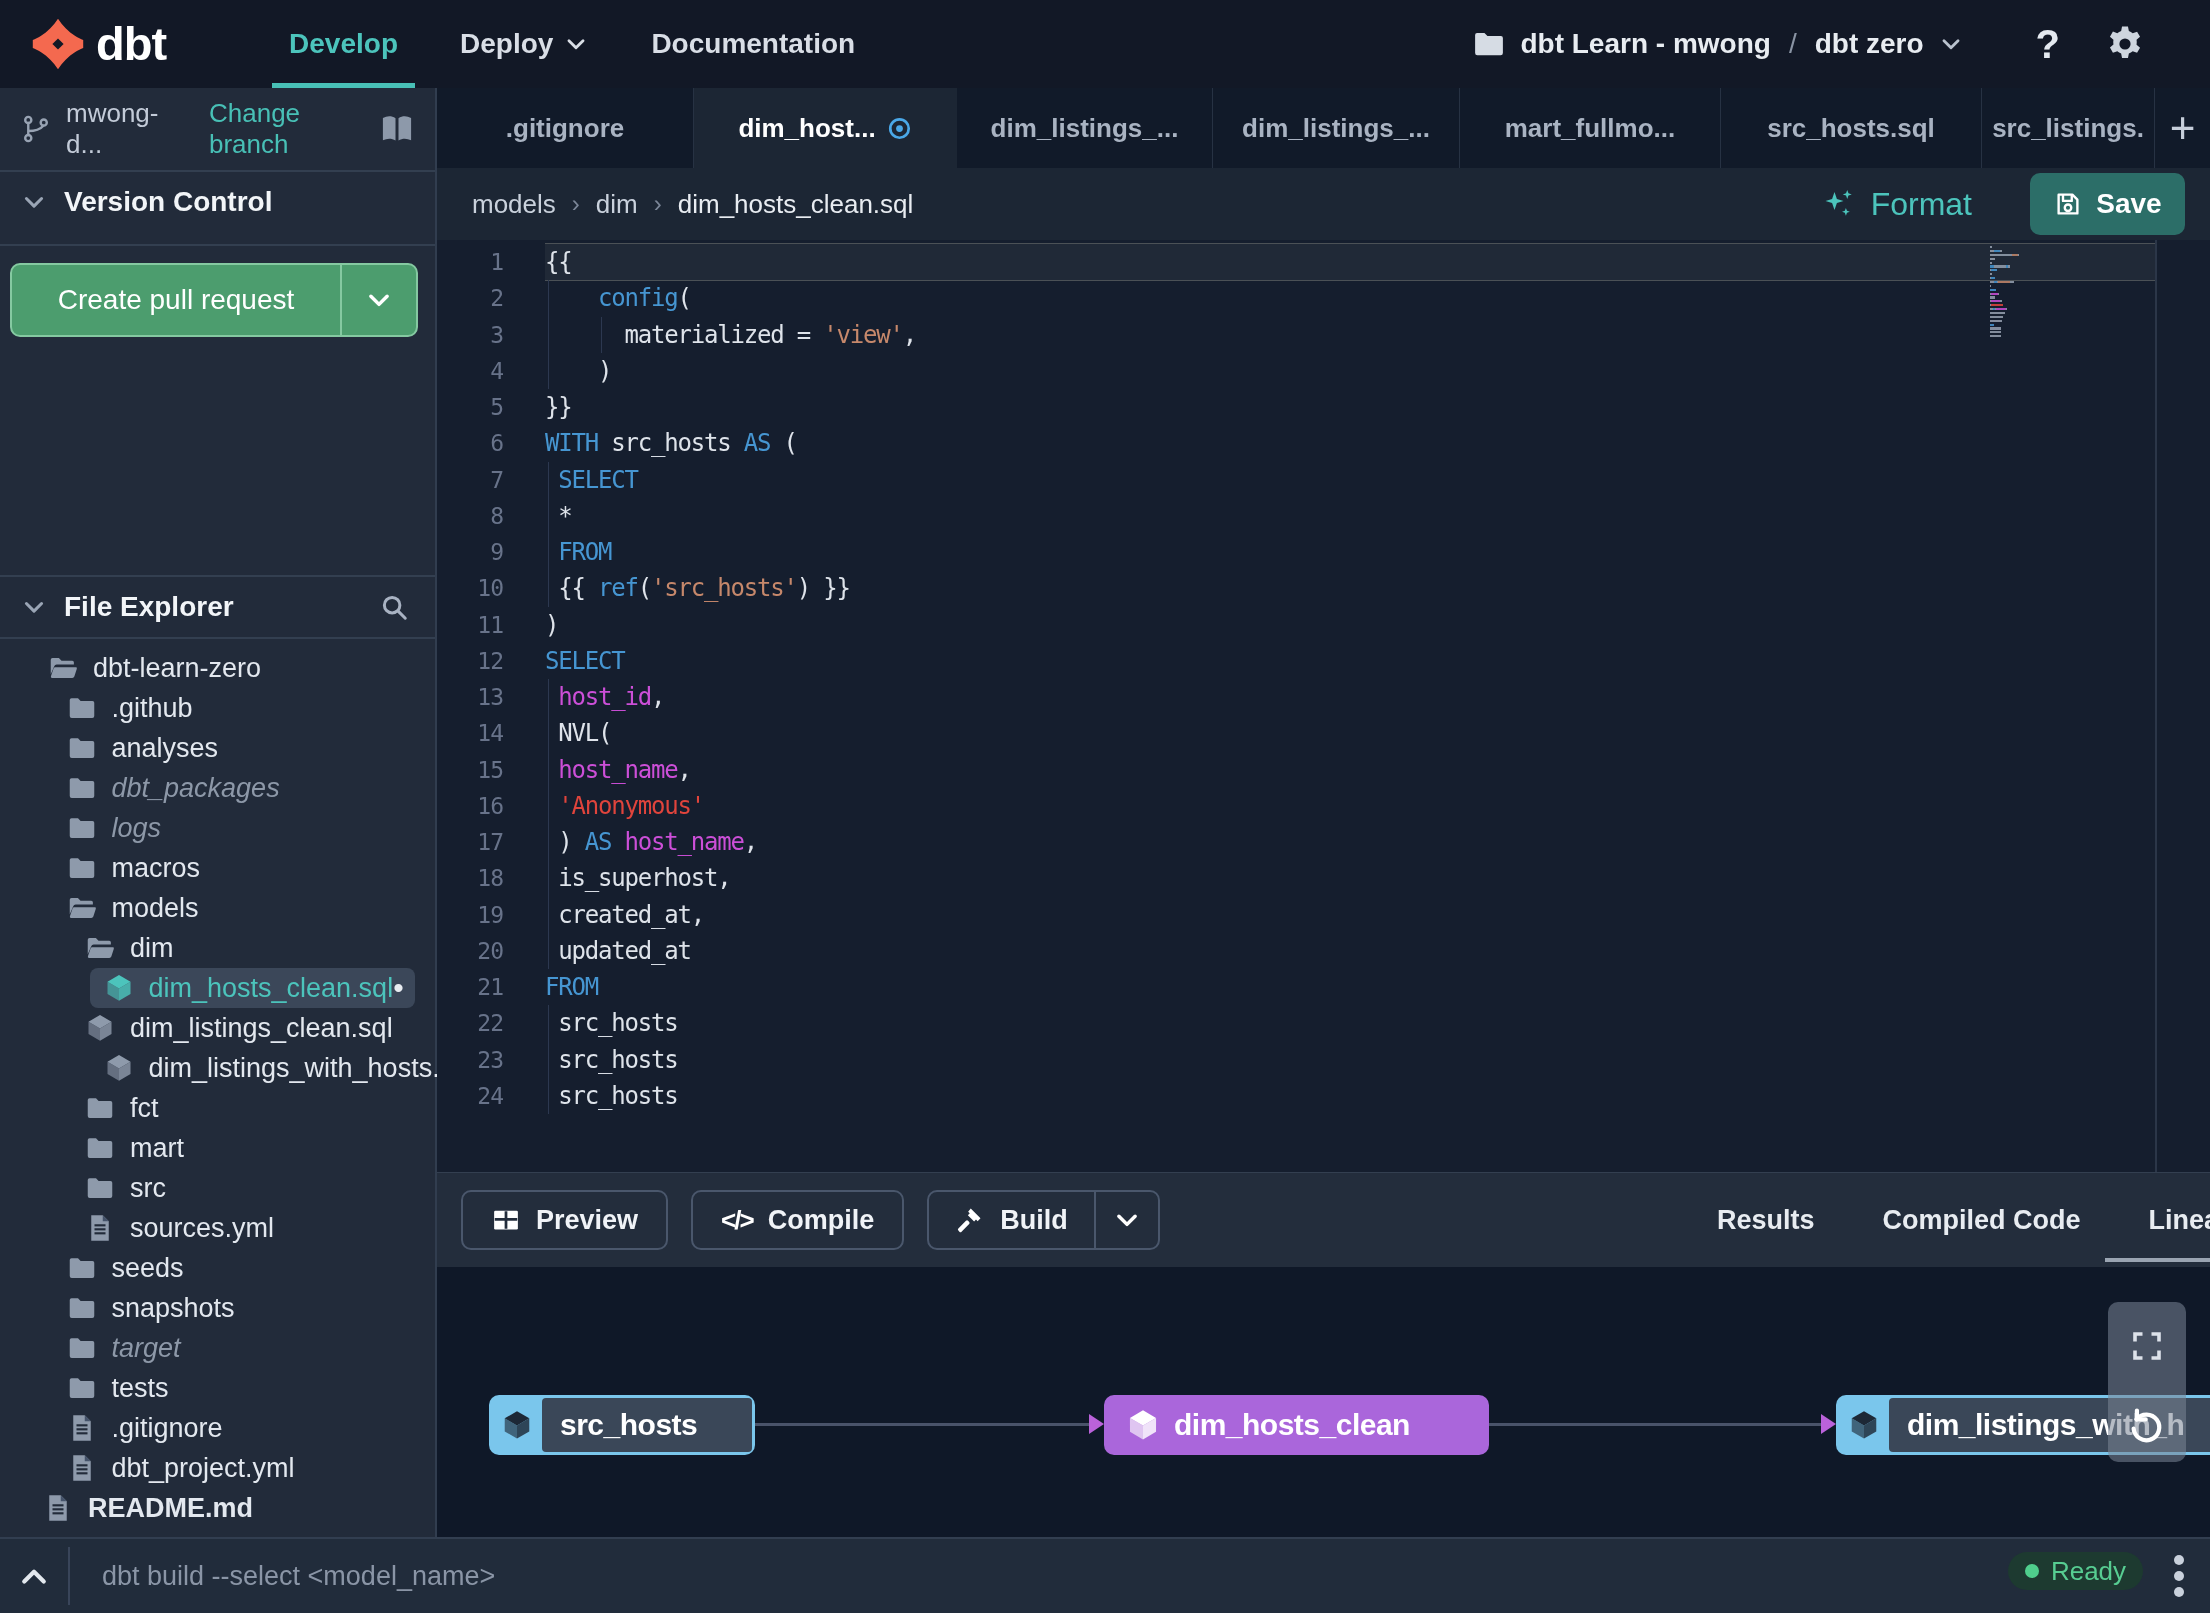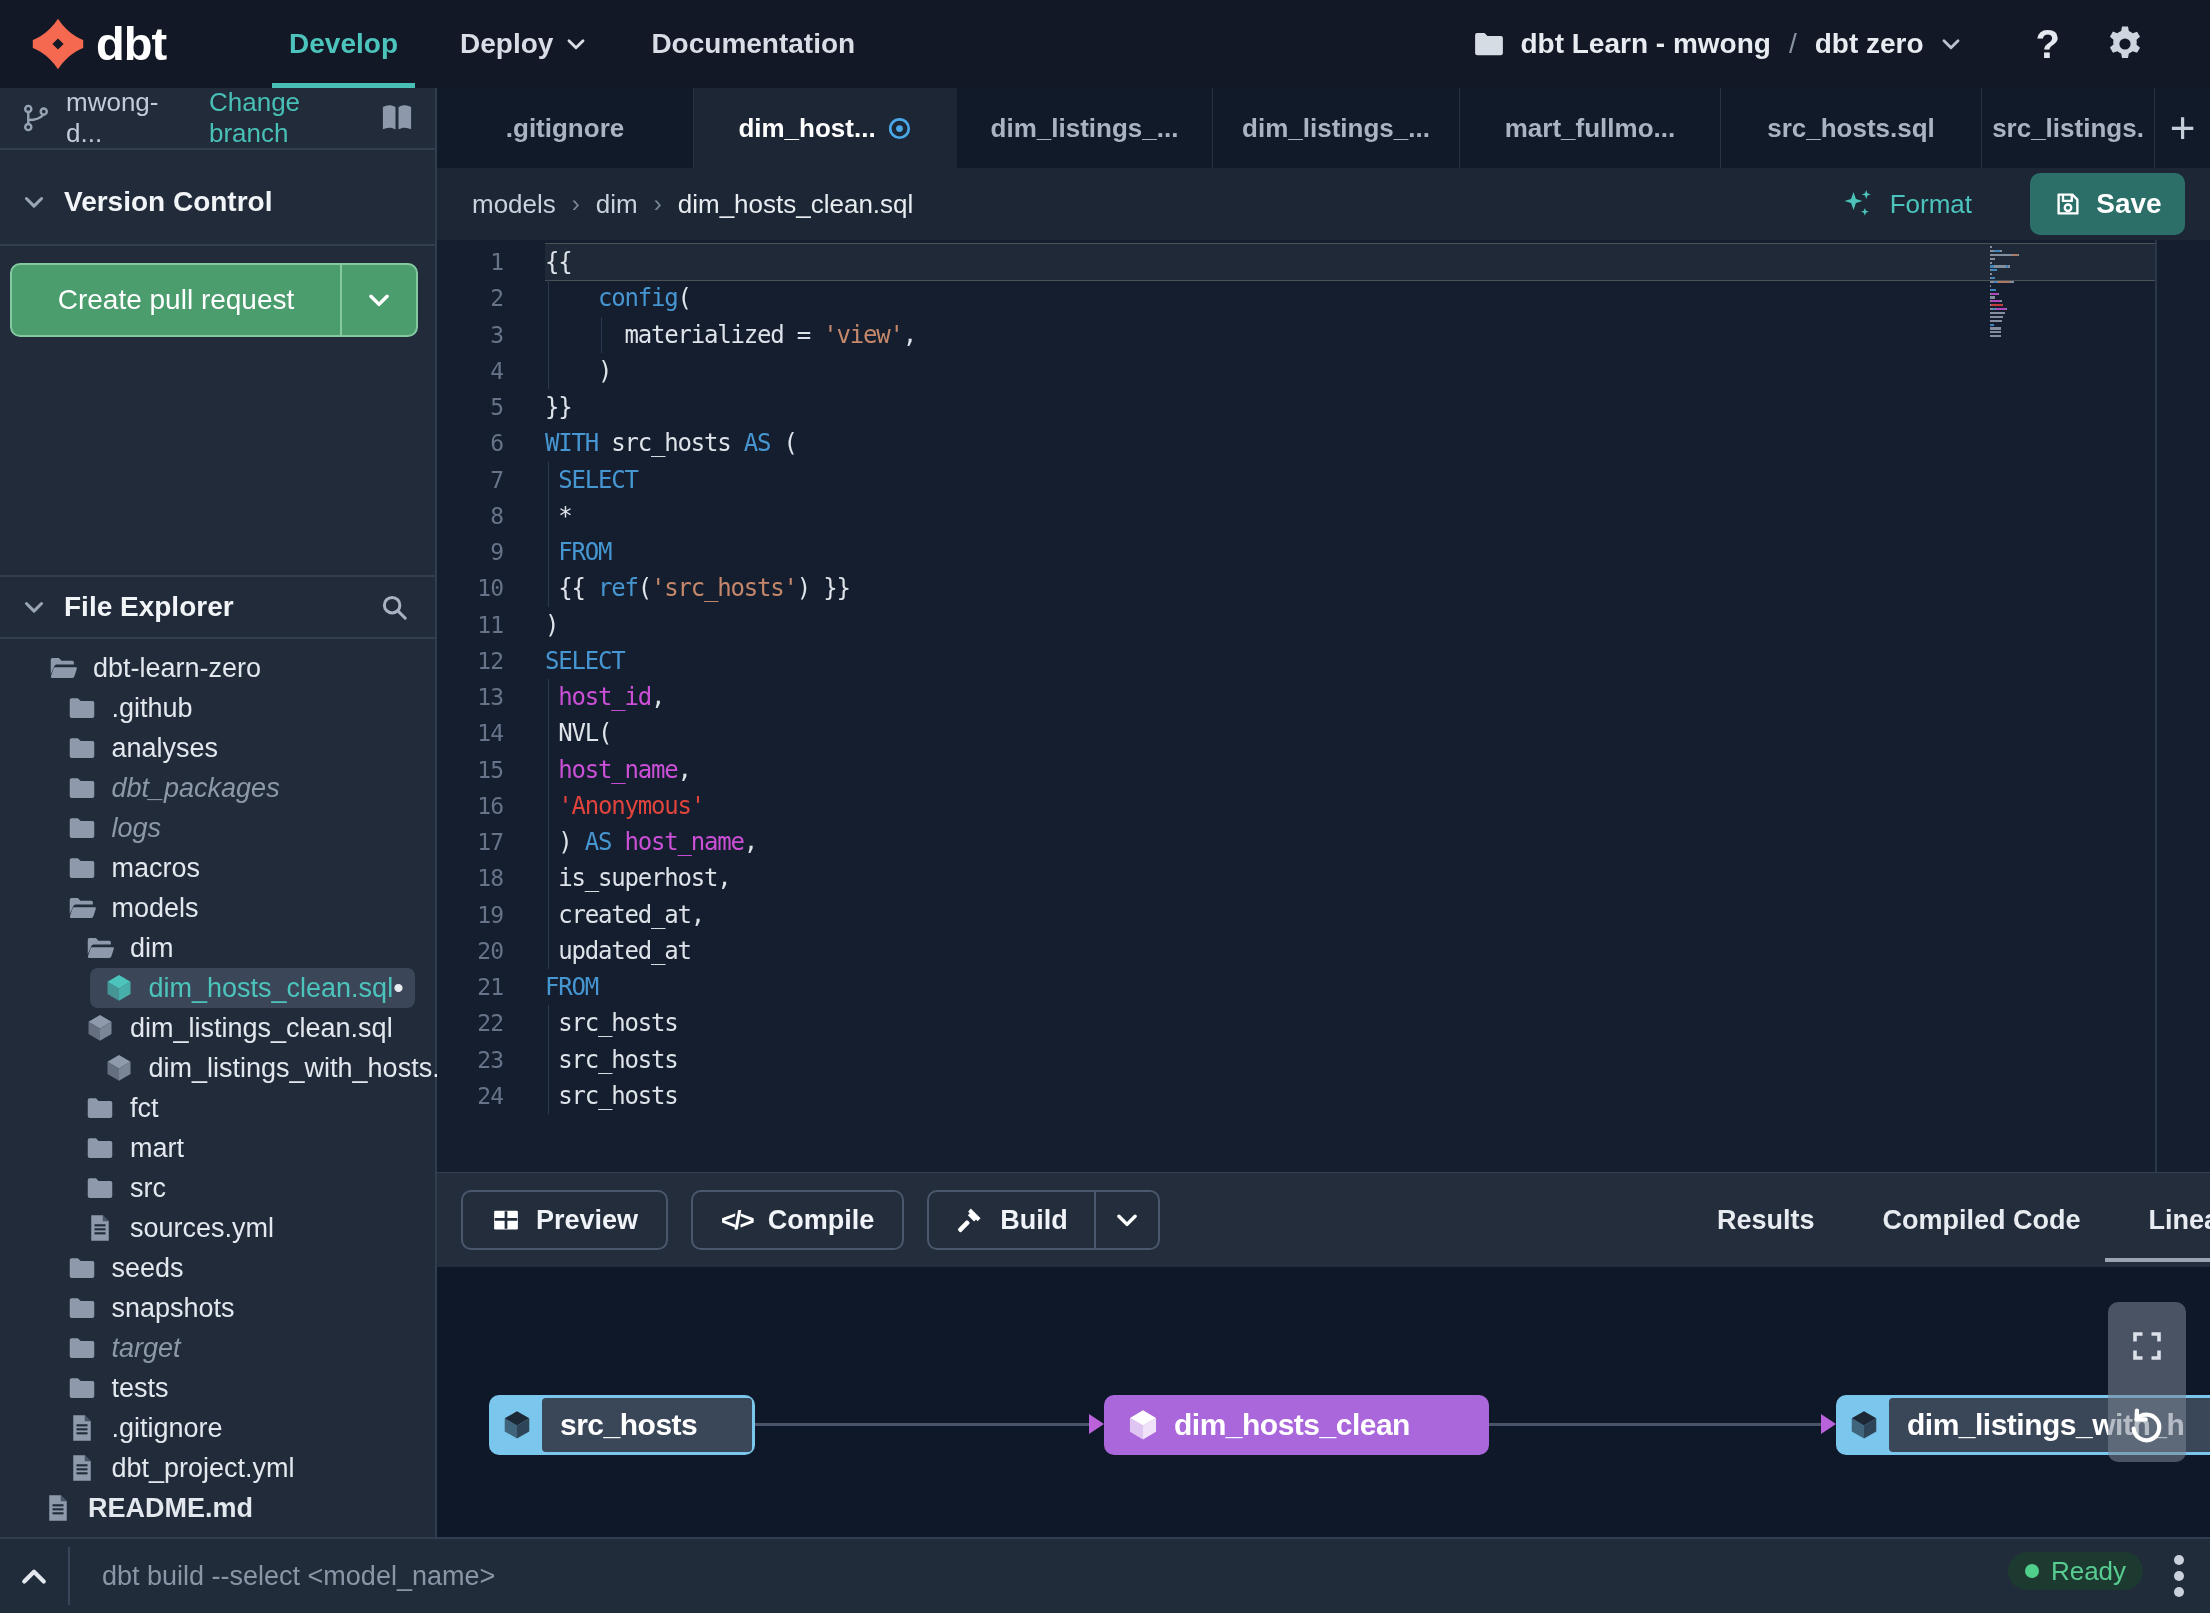--- a/index.html
+++ b/index.html
@@ -21,21 +21,21 @@
   .navitem.active{color:#4CC4BC;font-weight:bold;}
   .navitem.active::after{content:"";position:absolute;left:14px;right:14px;bottom:0;height:5px;background:#48C0B6;}
   .nav-right{margin-left:auto;display:flex;align-items:center;padding-right:64px;}
   .proj-crumb{display:flex;align-items:center;gap:14px;font-size:28px;font-weight:600;color:#E8ECF1;}
   .proj-sep{color:#8A94A4;font-weight:400;padding:0 4px;}
   .help-glyph{font-size:40px;font-weight:bold;color:#E4E9F0;margin-left:72px;cursor:pointer;}
   .gear{margin-left:44px;cursor:pointer;color:#CED5DE;}
 
   
   .sidebar{left:0;top:88px;width:437px;height:1449px;background:#222B3A;border-right:2px solid #313D4F;box-sizing:border-box;}
-  .branch-row{position:absolute;left:0;top:0;width:100%;height:62px;display:flex;align-items:center;border-bottom:2px solid #333F50;box-sizing:border-box;padding-left:20px;}
+  .branch-row{position:absolute;left:0;top:0;width:100%;height:84px;display:flex;align-items:center;border-bottom:2px solid #333F50;box-sizing:border-box;padding-left:20px;}
   .branch-name{font-size:26px;color:#C3CBD8;margin-left:14px;}
   .branch-link{font-size:26px;color:#48C0B6;margin-left:20px;cursor:pointer;}
   .book{margin-left:auto;margin-right:20px;color:#8D99AA;cursor:pointer;}
   .vc-header{position:absolute;left:0;top:72px;width:100%;height:86px;display:flex;align-items:center;padding-left:20px;border-bottom:2px solid #333F50;box-sizing:border-box;}
   .sec-title{font-size:28px;font-weight:bold;color:#F2F5F8;margin-left:16px;}
   .chev{color:#9AA5B5;}
   .pr-btn{position:absolute;left:10px;top:175px;width:408px;height:74px;background:#4C9D6E;border:2px solid #85C9A1;border-radius:10px;display:flex;align-items:stretch;cursor:pointer;box-sizing:border-box;}
   .pr-main{flex:1;display:flex;align-items:center;justify-content:center;font-size:28px;color:#fff;}
   .pr-split{width:74px;border-left:2px solid #85C9A1;display:flex;align-items:center;justify-content:center;color:#fff;}
   .fe-header{position:absolute;left:0;top:487px;width:100%;height:64px;display:flex;align-items:center;padding-left:20px;border-top:2px solid #333F50;border-bottom:2px solid #333F50;box-sizing:border-box;}
@@ -54,21 +54,21 @@
   .tabbar{left:437px;top:88px;width:1773px;height:80px;background:#111A29;display:flex;}
   .tab{height:80px;display:flex;align-items:center;justify-content:center;gap:10px;font-size:26px;font-weight:600;color:#A9B3C2;border-right:1px solid #273243;box-sizing:border-box;cursor:pointer;white-space:nowrap;}
   .tab.active{background:#1C2634;color:#FFFFFF;font-weight:bold;border-right:none;}
   .tab-plus{flex:1;display:flex;align-items:center;justify-content:center;font-size:44px;font-weight:300;color:#C6CEDA;cursor:pointer;}
 
   
   .toolbar{left:437px;top:168px;width:1773px;height:72px;background:#1C2634;display:flex;align-items:center;}
   .crumbs{display:flex;align-items:center;gap:16px;margin-left:35px;font-size:26px;color:#C9D1DC;}
   .crumb-sep{color:#7B8698;font-size:24px;}
   .toolbar-right{margin-left:auto;display:flex;align-items:center;}
-  .format-btn{display:flex;align-items:center;gap:14px;color:#4CC4BC;font-size:26px;cursor:pointer;}
+  .format-btn{display:flex;align-items:center;gap:14px;color:#4CC4BC;font-size:32px;cursor:pointer;}
   .save-btn{margin-left:58px;margin-right:25px;width:155px;height:62px;background:#2C6E68;border-radius:10px;display:flex;align-items:center;justify-content:center;gap:13px;font-size:28px;font-weight:bold;color:#fff;cursor:pointer;}
 
   
   .editor{left:437px;top:240px;width:1773px;height:932px;background:#151E2E;overflow:hidden;}
   .gutter{position:absolute;left:3px;top:4px;width:63px;}
   .gln{height:36.25px;line-height:36.25px;text-align:right;font-family:"DejaVu Sans Mono",monospace;font-size:23px;color:#68738A;letter-spacing:-1px;}
   .codearea{position:absolute;left:108px;top:4px;width:1610px;}
   .cln{position:relative;height:36.25px;line-height:36.25px;white-space:pre;font-family:"DejaVu Sans Mono",monospace;font-size:24px;letter-spacing:-1.2px;}
   .cln.hl{background:rgba(214,214,198,0.06);box-shadow:0 -1px 0 rgba(190,190,172,0.32),0 1px 0 rgba(190,190,172,0.32);}
   .guide{position:absolute;top:0;bottom:0;width:1px;background:#2C3850;}

